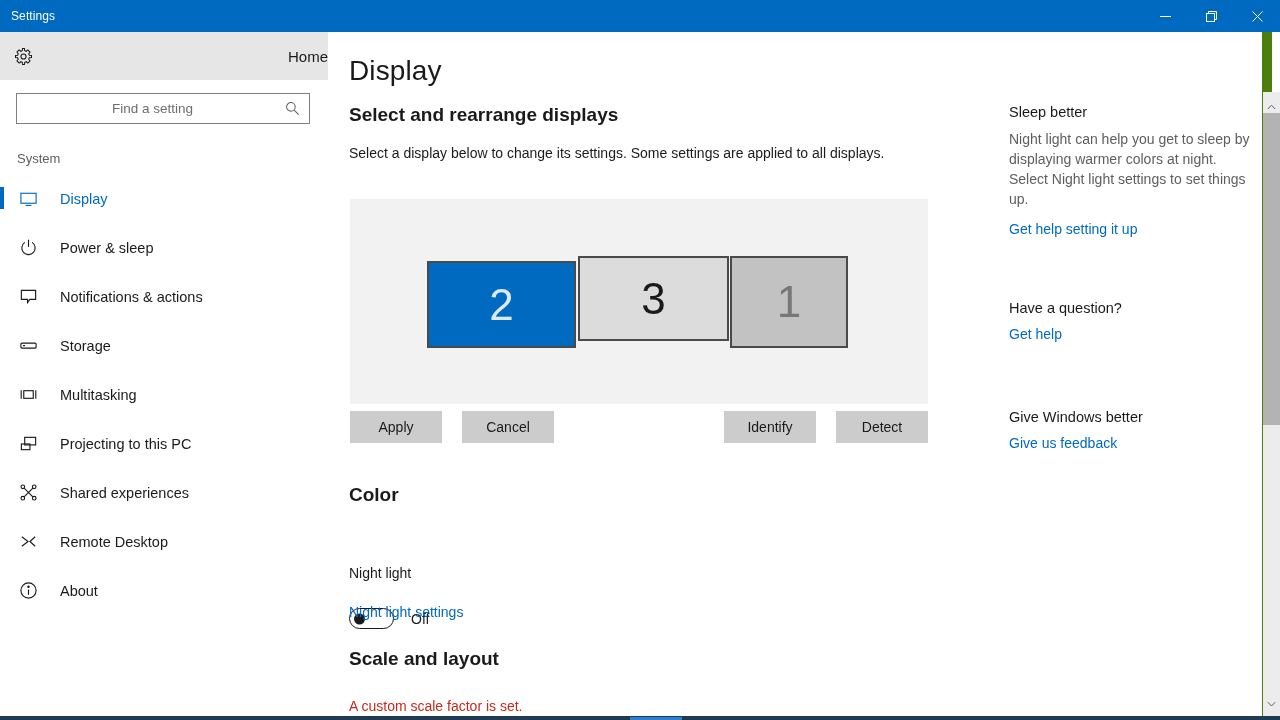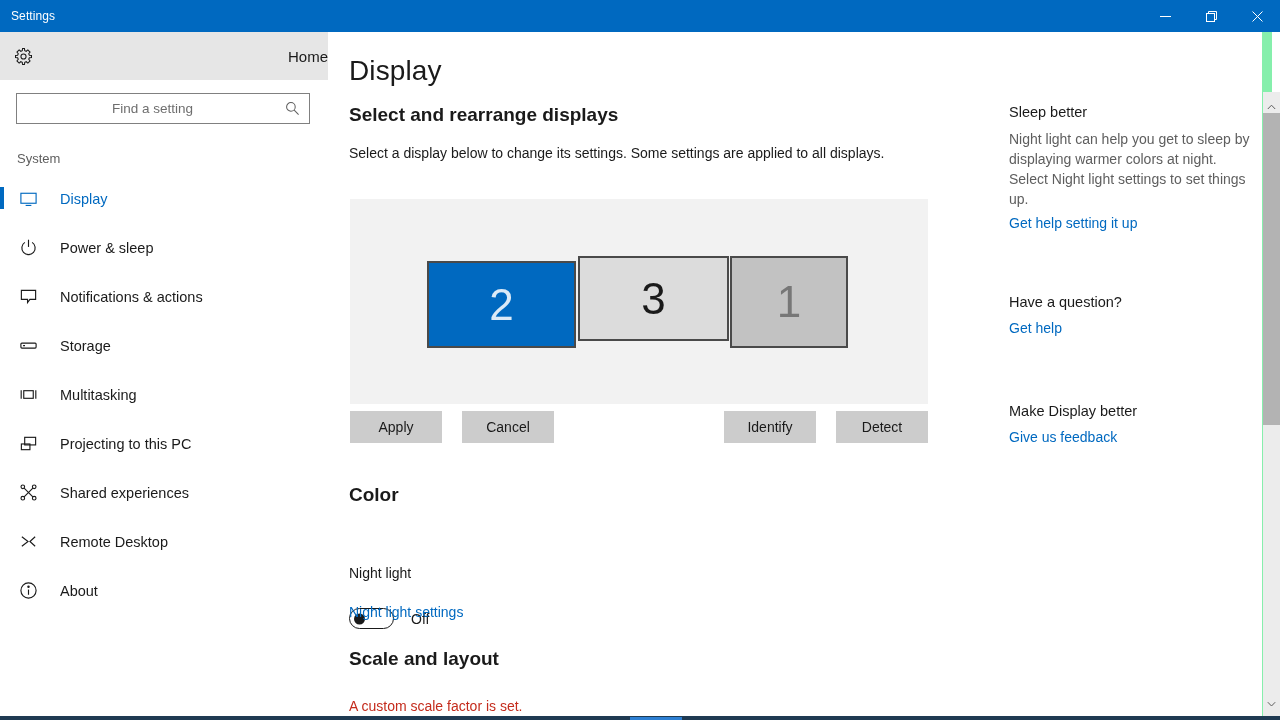--- a/index.html
+++ b/index.html
@@ -10,21 +10,21 @@
     overflow: hidden;
     background: #ffffff;
     font-family: "Liberation Sans", sans-serif;
     -webkit-font-smoothing: antialiased;
   }
 
   #app {
     position: relative;
     width: 1272px;
     height: 720px;
-    background: #86efac;
+    background: #4d7c0f;
   }
 
   
   .titlebar {
     position: absolute;
     left: 0; top: 0;
     width: 1280px; height: 32px;
     background: #0069c0;
     display: flex;
     align-items: center;
@@ -290,21 +290,21 @@
     color: #1a1a1a;
     padding-top: 72px;
   }
   .help-body {
     font-size: 14px;
     color: #5e5e5e;
     line-height: 20px;
     padding-top: 9px;
     width: 243px;
   }
-  .help-link-1 { display: inline-block; margin-top: 6px; }
+  .help-link-1 { display: inline-block; margin-top: 12px; }
   .help-title-2 { font-size: 14.5px; color: #1a1a1a; padding-top: 62px; }
   .help-link-2 { display: inline-block; margin-top: 10px; }
   .help-title-3 { font-size: 14.5px; color: #1a1a1a; padding-top: 66px; }
   .help-link-3 { display: inline-block; margin-top: 10px; }
 
   
   .scrollbar {
     position: absolute;
     left: 1263px; top: 92px;
     width: 17px; height: 628px;
@@ -563,21 +563,21 @@
 
   <div class="helppane">
 
     <div class="help-title">Sleep better</div>
     <div class="help-body">Night light can help you get to sleep by displaying warmer colors at night. Select Night light settings to set things up.</div>
     <a class="link help-link-1">Get help setting it up</a>
 
     <div class="help-title-2">Have a question?</div>
     <a class="link help-link-2">Get help</a>
 
-    <div class="help-title-3">Make Display better</div>
+    <div class="help-title-3">Give Windows better</div>
     <a class="link help-link-3">Give us feedback</a>
 
   </div>
 
   <div class="scrollbar">
     <div class="sb-arrow up">
       <span>
         <svg width="9" height="6" viewBox="0 0 9 6">
             <polyline points="0.8,5 4.5,1.2 8.2,5" fill="none" stroke="#5e5e5e" stroke-width="1"></polyline>
           </svg>

